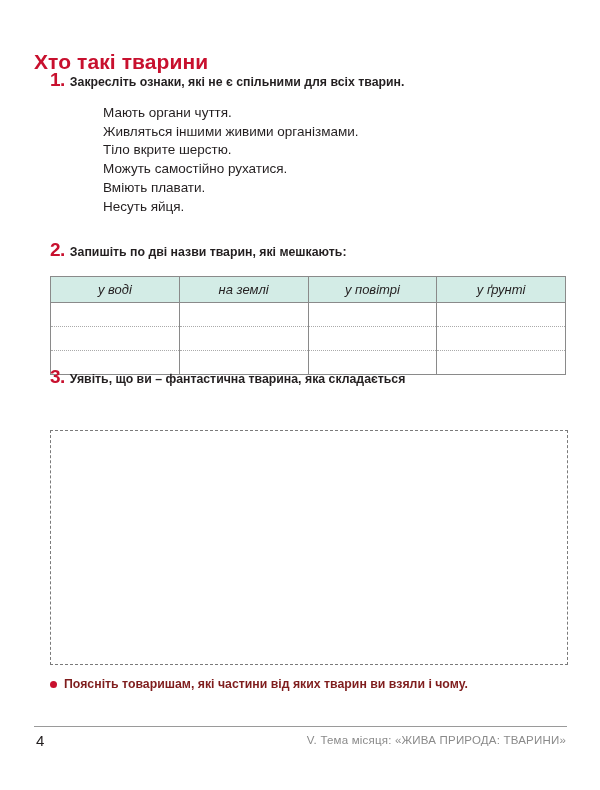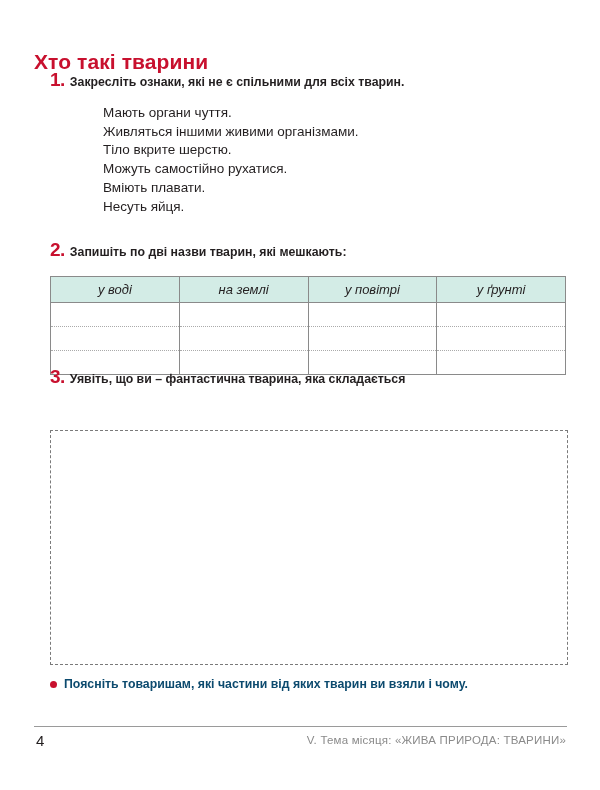--- a/index.html
+++ b/index.html
@@ -17,21 +17,21 @@
   table.habitat { position: absolute; left: 50px; top: 276px; width: 516px; border-collapse: collapse; border: 1.3px solid #8a8a8a; }
   table.habitat th { background: #d3ece6; height: 26px; font-size: 13px; font-style: italic; font-weight: normal; color: #231f20; border: 1px solid #8a8a8a; border-bottom: 1.3px solid #8a8a8a; width: 25%; }
   table.habitat td { height: 24px; border-left: 1px solid #8a8a8a; border-right: 1px solid #8a8a8a; border-bottom: 1px dotted #aaaaaa; }
   table.habitat tr:last-child td { border-bottom: 1.3px solid #8a8a8a; }
 
   .task3 { top: 370px; width: 380px; line-height: 13px; }
   .task3 .line2 { display: block; margin-left: 0; }
 
   .draw-box { position: absolute; left: 50px; top: 430px; width: 518px; height: 235px; border: 1.3px dashed #7a7a7a; }
 
-  .note { position: absolute; left: 50px; top: 677px; font-size: 12.3px; font-weight: bold; color: #0c4a6e; display: flex; align-items: center; }
+  .note { position: absolute; left: 50px; top: 677px; font-size: 12.3px; font-weight: bold; color: #7f1d1d; display: flex; align-items: center; }
   .bullet { width: 7px; height: 7px; border-radius: 50%; background: #c8102e; margin-right: 7px; display: inline-block; }
 
   .footer-rule { position: absolute; left: 34px; top: 726px; width: 533px; height: 0; border-top: 1px solid #9a9a9a; }
   .page-num { position: absolute; left: 36px; top: 732px; font-size: 15px; color: #231f20; }
   .running-head { position: absolute; right: 34px; top: 734px; font-size: 11.5px; color: #8a8a8a; letter-spacing: 0.2px; }
 </style>
 </head>
 <body>
 
 <h1 class="title">Хто такі тварини</h1>

